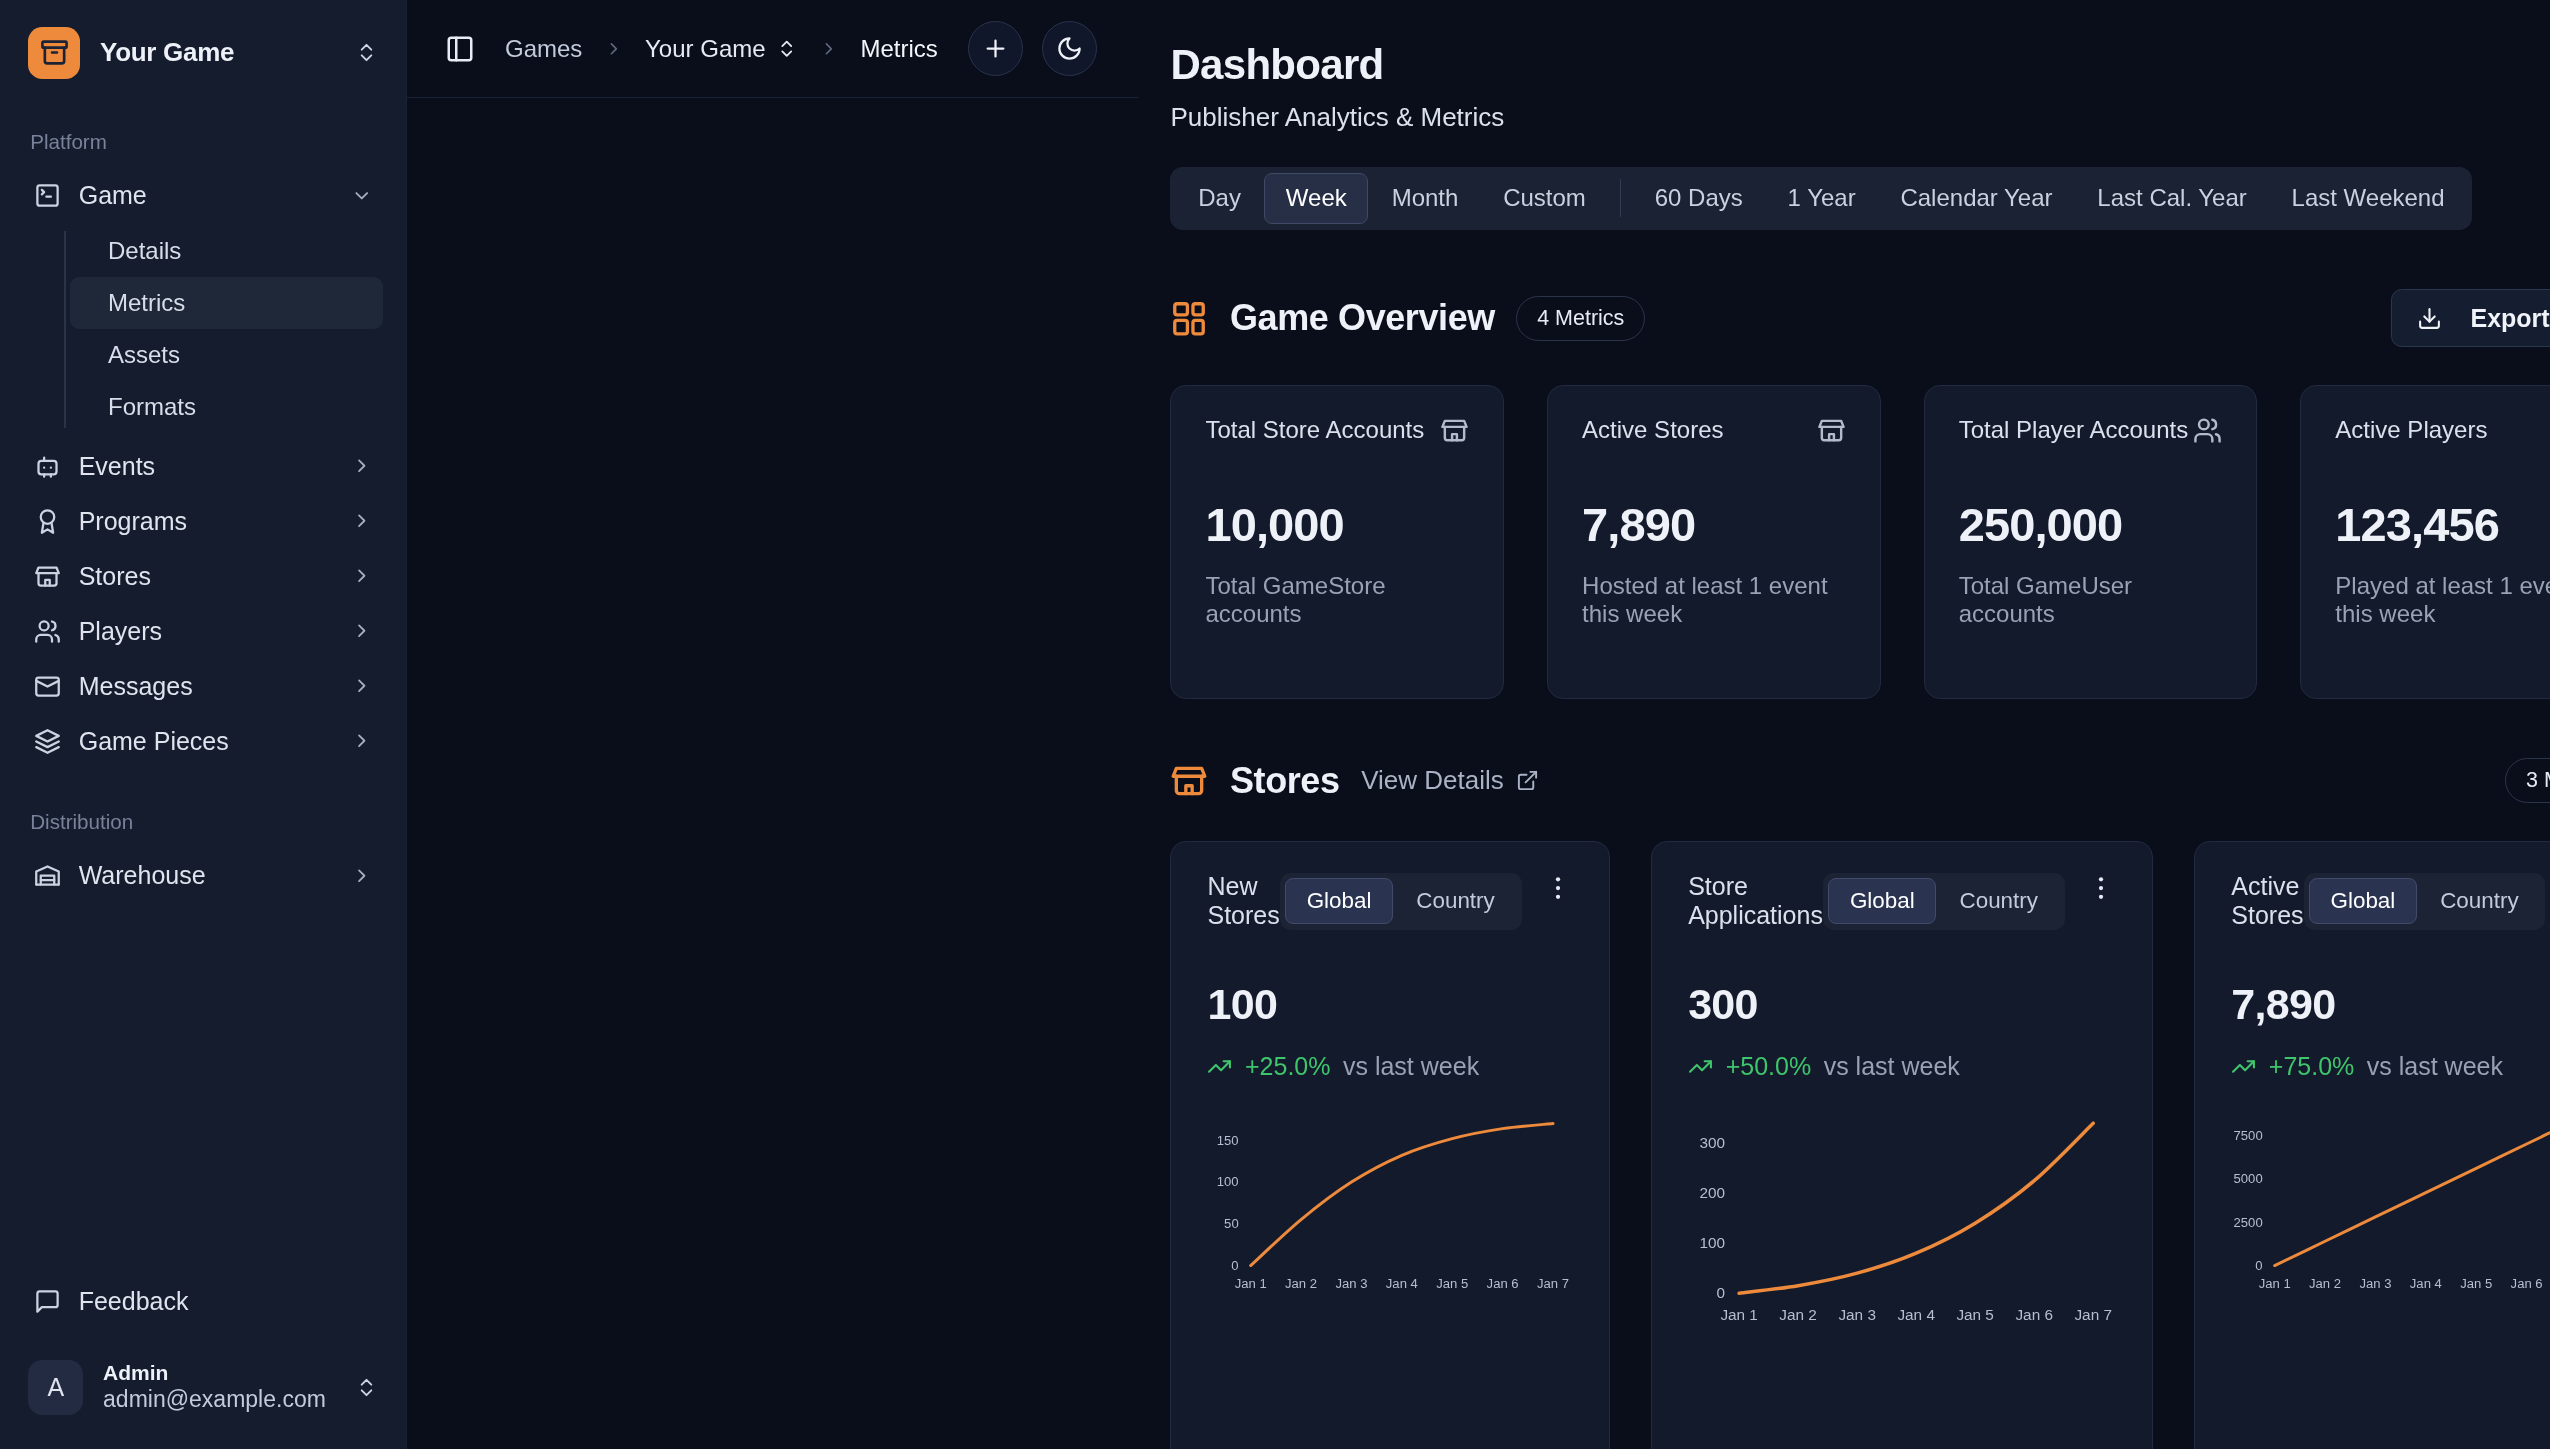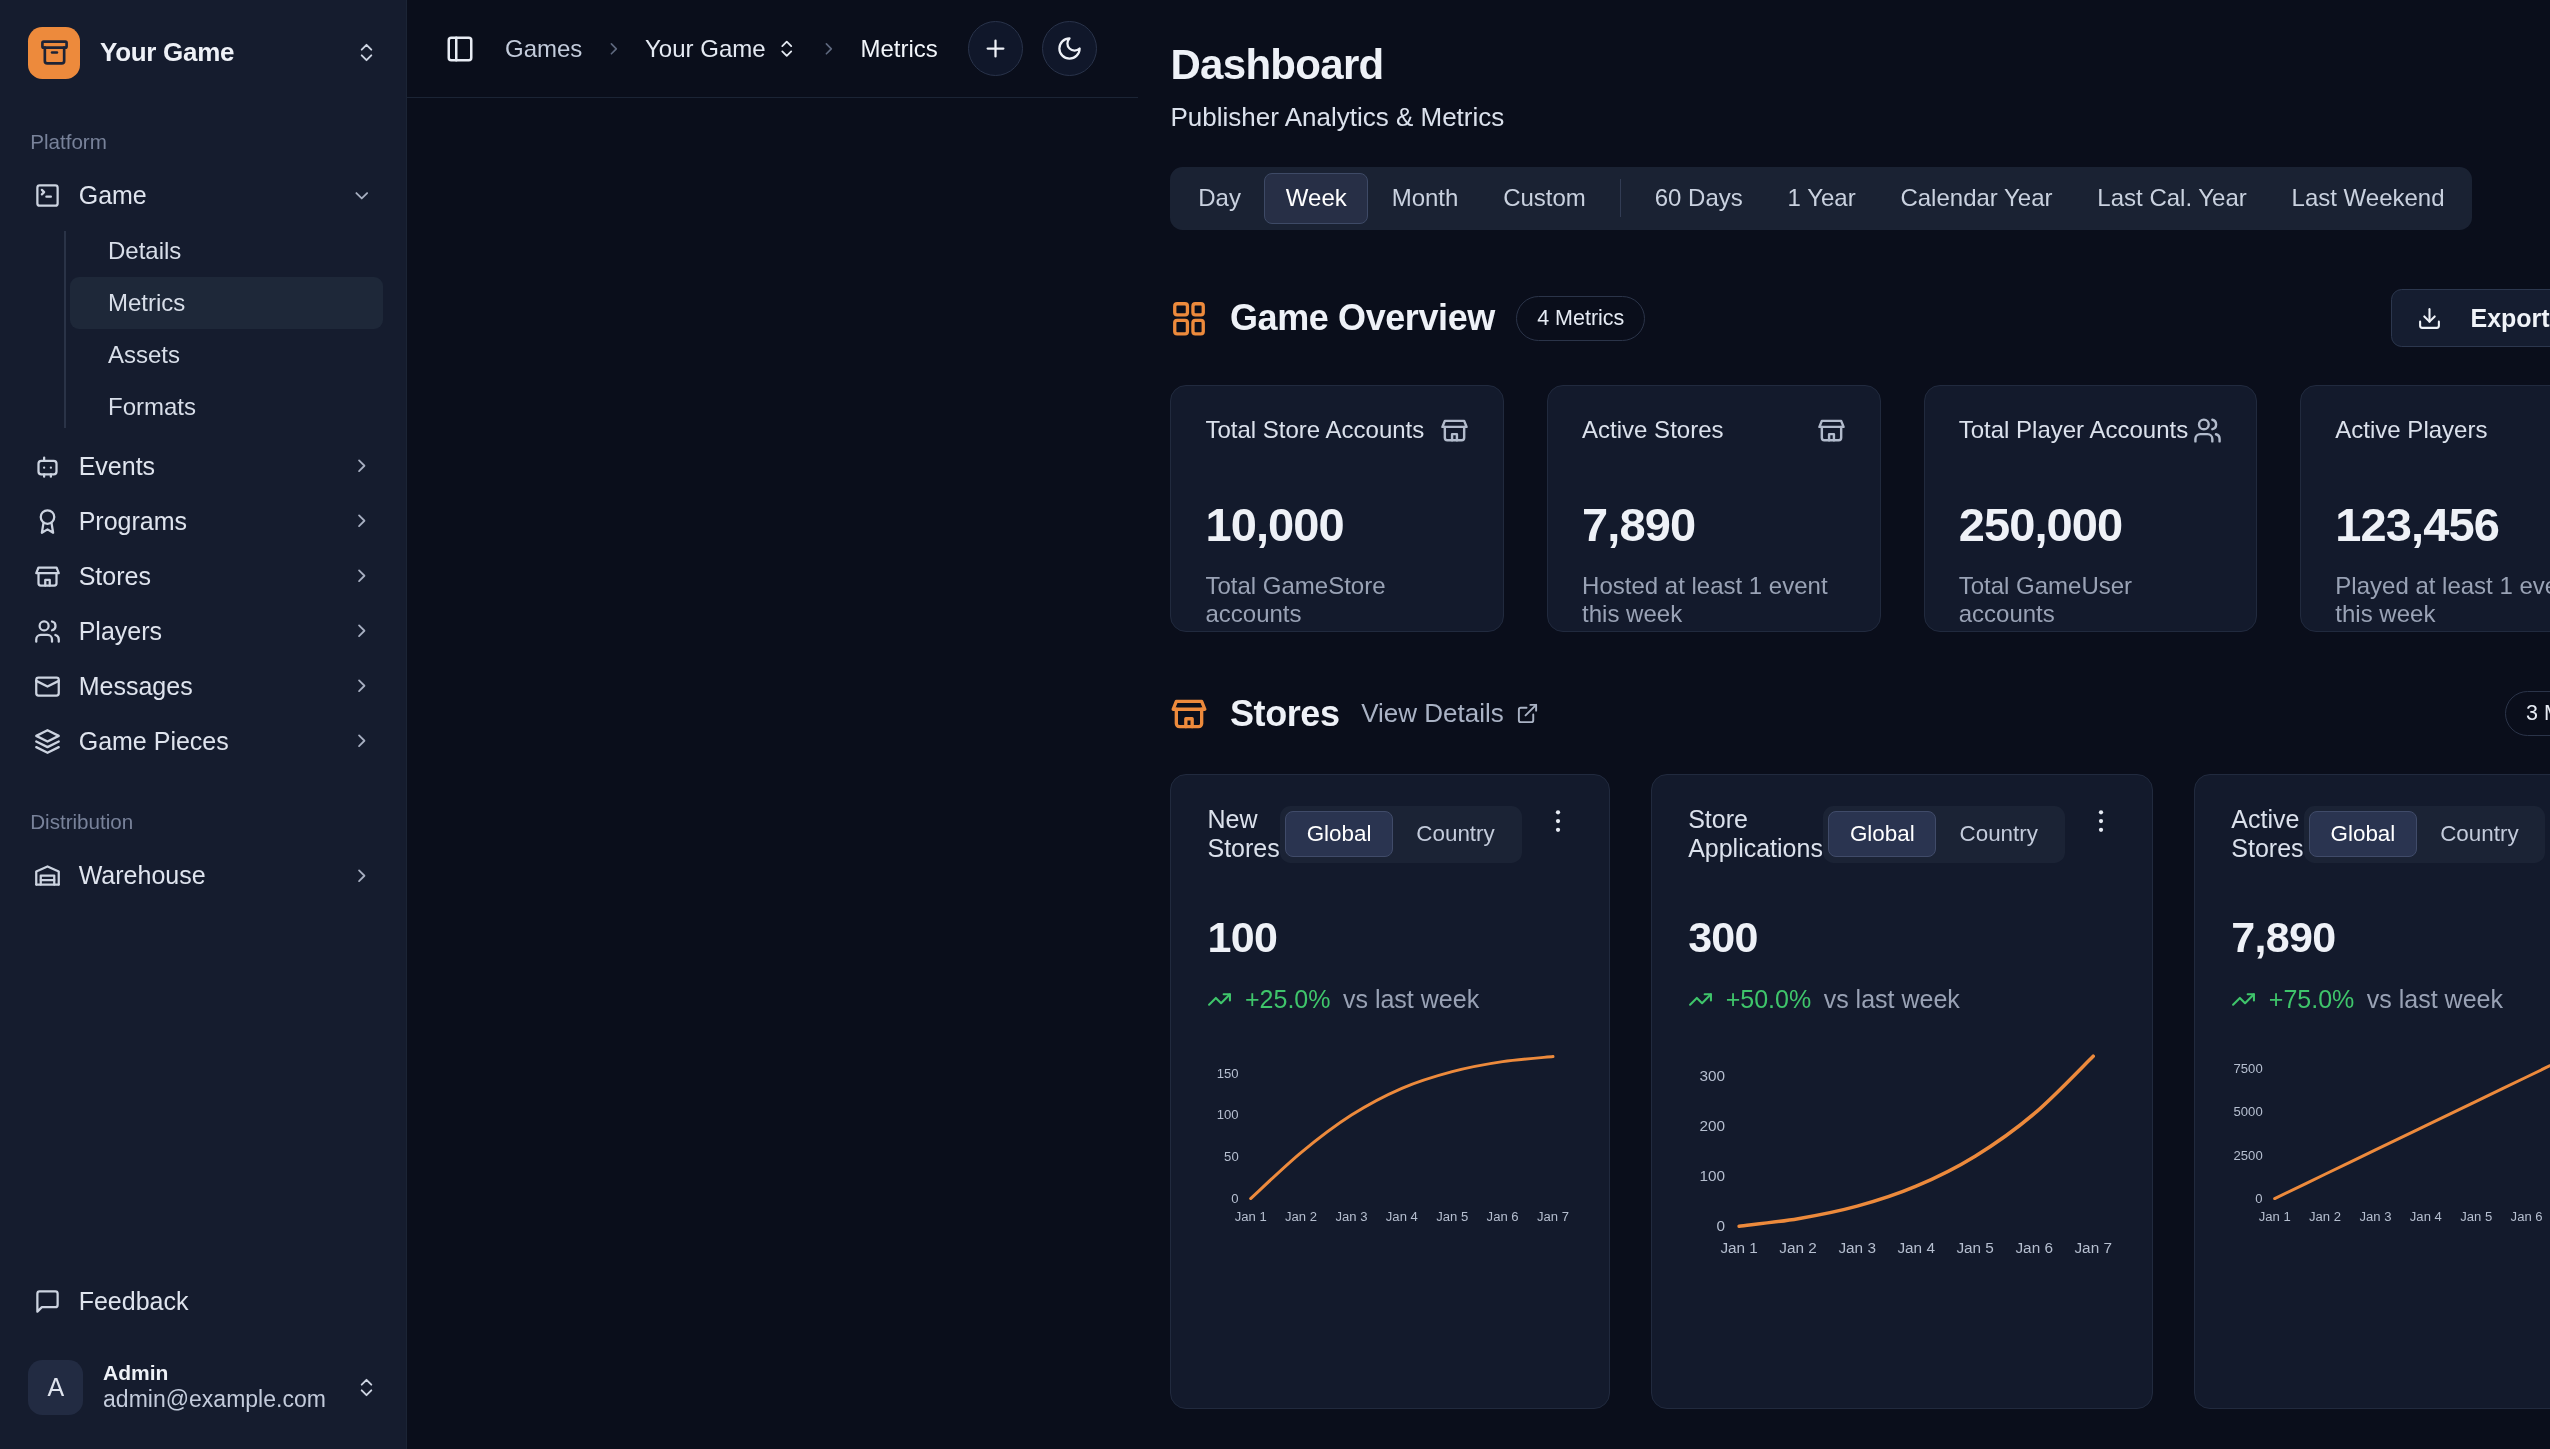--- a/index.html
+++ b/index.html
@@ -94,21 +94,21 @@
   .sec-head h2{font-size:36px;font-weight:700;letter-spacing:-0.4px}
   .badge{font-size:21.5px;color:#e6ebf4;border:0.9px solid #2b3449;border-radius:894px;padding:9px 19.7px;white-space:nowrap}
   .view-details{display:flex;align-items:center;gap:12.5px;font-size:26px;color:#aab3c5;cursor:pointer}
   .view-details .icon{width:23px;height:23px}
   .push{margin-left:auto}
   .export-btn{margin-left:auto;display:flex;align-items:center;gap:28px;background:#151d30;
     border:0.9px solid #2c374e;border-radius:10.7px;padding:13.4px 25px;color:#f0f3f8;font-size:25px;font-weight:700;cursor:pointer}
   .export-btn .icon{width:25px;height:25px}
 
   .cards{display:grid;grid-template-columns:repeat(4,1fr);gap:43px;margin-top:38px}
-  .m-card{background:var(--card);border:0.9px solid var(--border);border-radius:16px;padding:30px 34px;height:247px}
+  .m-card{background:var(--card);border:0.9px solid var(--border);border-radius:16px;padding:30px 34px;height:314px}
   .m-card-top{display:flex;align-items:flex-start;justify-content:space-between}
   .m-title{font-size:24px;color:var(--text-soft)}
   .m-card-top .icon{width:29px;height:29px;color:#b2bbcc}
   .m-value{font-size:47px;font-weight:700;letter-spacing:-0.9px;margin-top:52px}
   .m-caption{font-size:24px;color:var(--muted);margin-top:19.7px}
 
   .charts{display:grid;grid-template-columns:repeat(3,1fr);gap:41px;margin-top:38px}
   .c-card{background:var(--card);border:0.9px solid var(--border);border-radius:16px;padding:30px 36px;height:635px}
   .c-head{display:flex;align-items:center;justify-content:space-between}
   .c-title{font-size:25px;color:var(--text-soft)}

